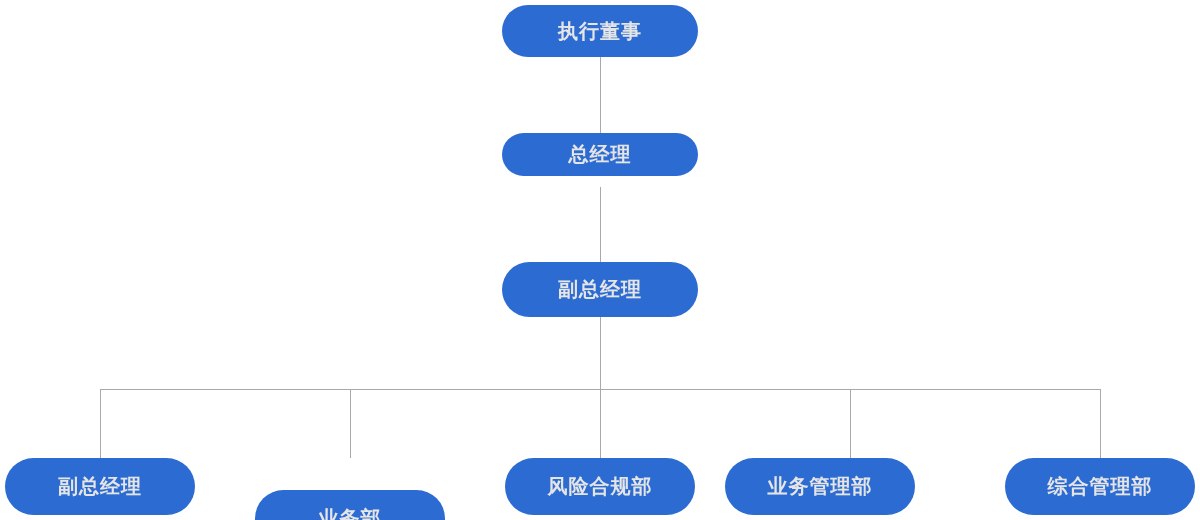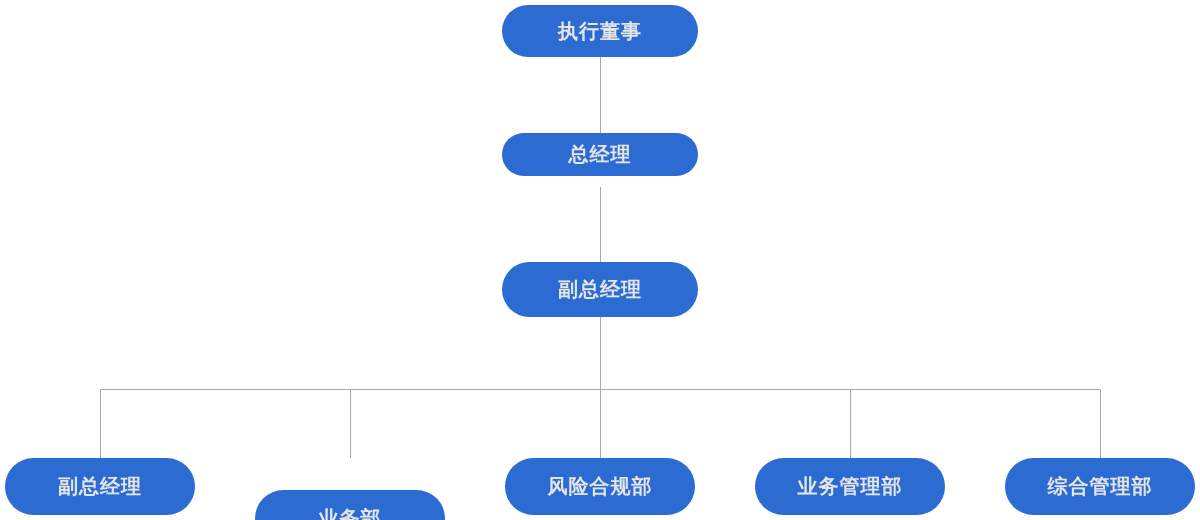--- a/index.html
+++ b/index.html
@@ -40,21 +40,21 @@
   }
   
   .node-l1 { left: 502px; top: 5px;   width: 196px; height: 52px; }
   .node-l2 { left: 502px; top: 133px; width: 196px; height: 43px; }
   .node-l3 { left: 502px; top: 262px; width: 196px; height: 55px; }
   
   .node-d  { top: 458px; width: 190px; height: 57px; }
   .node-d1 { left: 5px; }
   .node-d2 { left: 255px; margin-top: 32px; }
   .node-d3 { left: 505px; }
-  .node-d4 { left: 755px; text-align: right; }
+  .node-d4 { left: 725px; text-align: right; }
   .node-d5 { left: 1005px; }
   
   .v1 { left: 600px; top: 57px;  height: 76px; }
   .v2 { left: 600px; top: 187px; height: 75px; }
   .v3 { left: 600px; top: 317px; height: 72px; }
   .hbar { left: 100px; top: 389px; width: 1001px; }
   .stub  { top: 389px; height: 69px; }
   .stub1 { left: 100px; }
   .stub2 { left: 350px; }
   .stub3 { left: 600px; }

